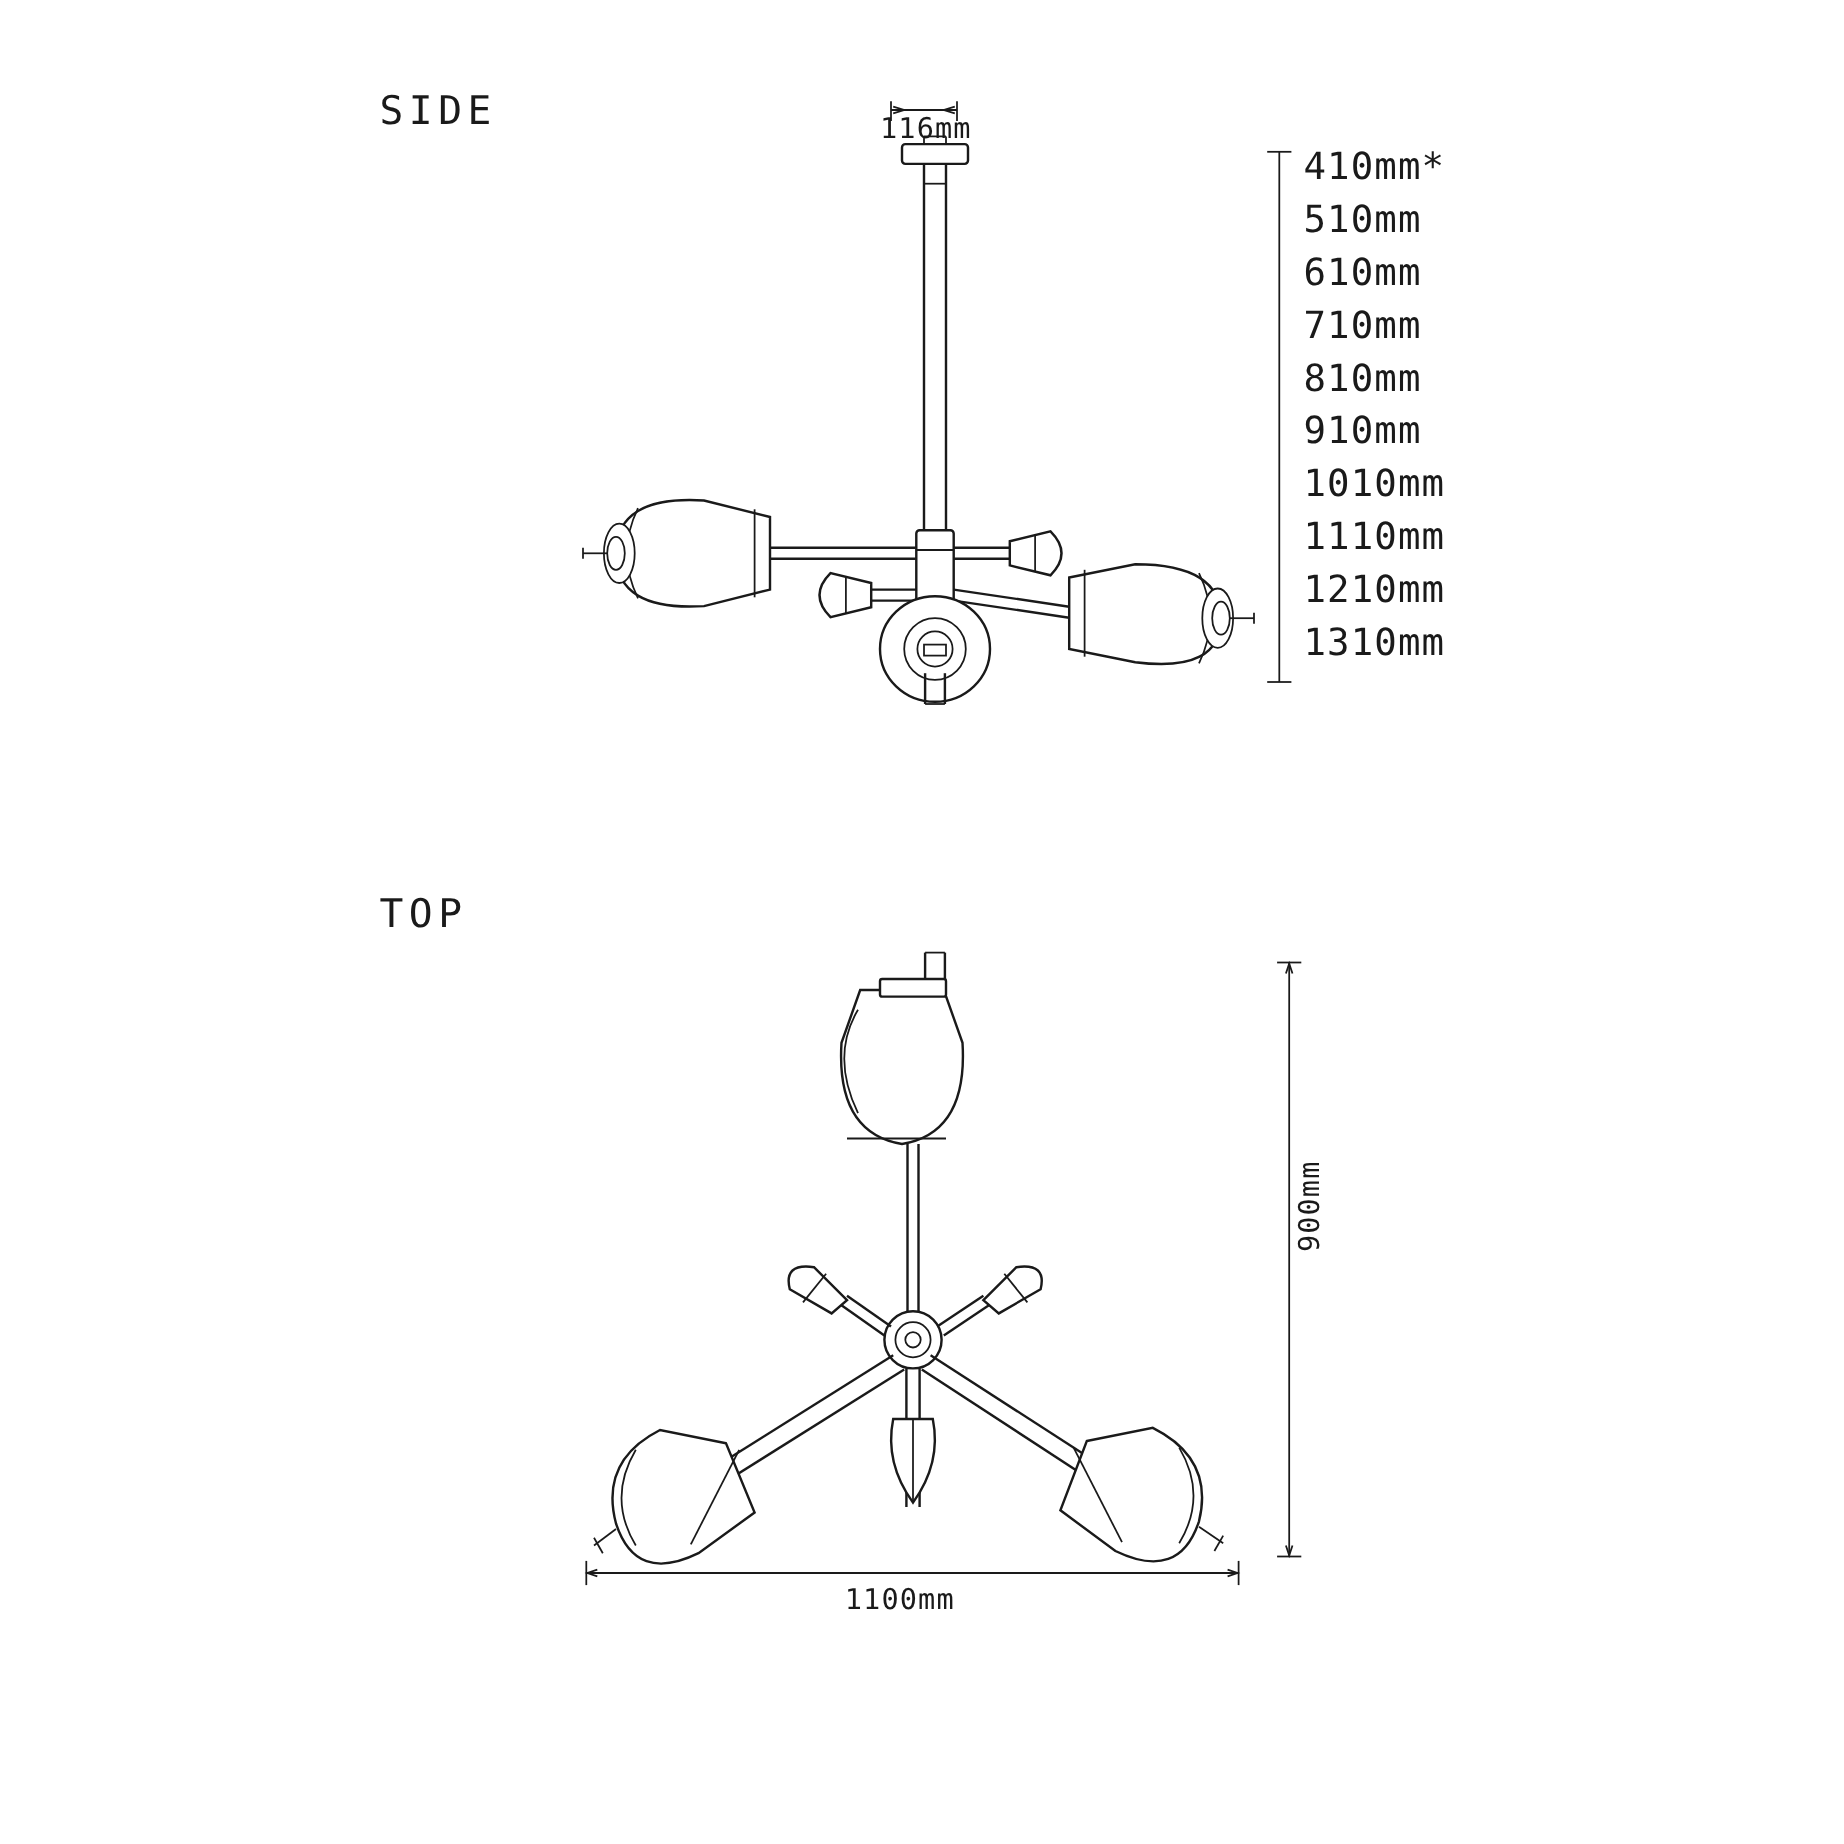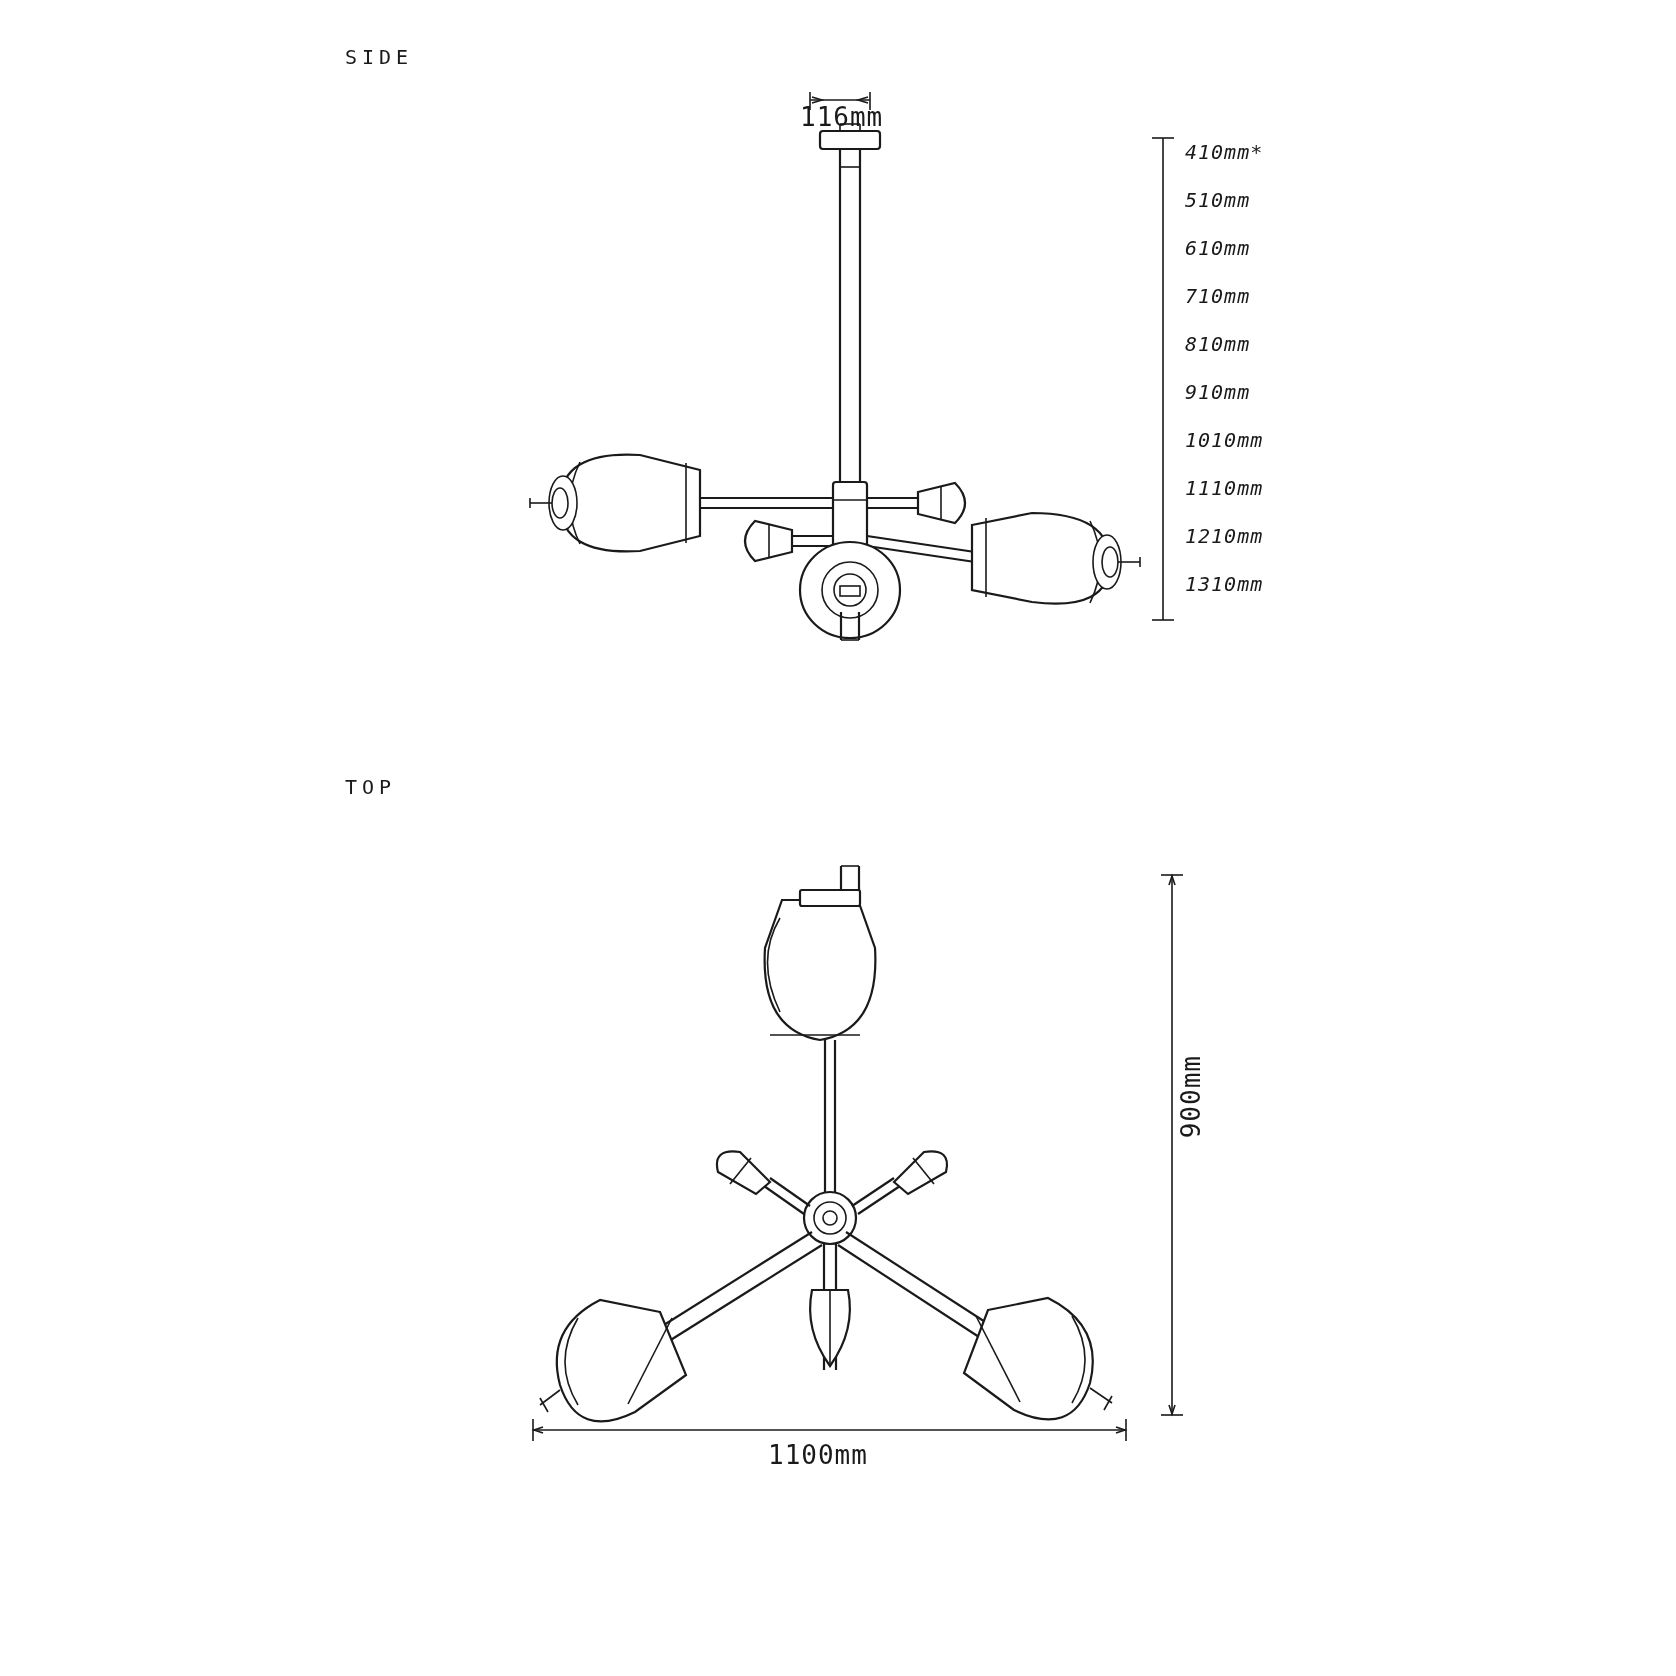--- a/index.html
+++ b/index.html
@@ -19,32 +19,32 @@
     position: absolute;
     inset: 0;
   }
   .label {
     position: absolute;
     font-family: "DejaVu Sans Mono", monospace;
     letter-spacing: 2px;
     white-space: nowrap;
   }
   .view-title {
-    font-size: 20px;
+    font-size: 36px;
     letter-spacing: 5px;
+    margin-top: 36px;
   }
   .dim-text {
     font-size: 26px;
     letter-spacing: 1px;
   }
   .drop-item {
-    font-size: 20px;
+    font-size: 34px;
     letter-spacing: 1px;
     line-height: 48px;
-    font-style: italic;
   }
   .footnote {
     font-size: 27px;
     letter-spacing: 2.5px;
   }
   .vert-text {
     position: absolute;
     font-size: 26px;
     letter-spacing: 1px;
     writing-mode: vertical-rl;

